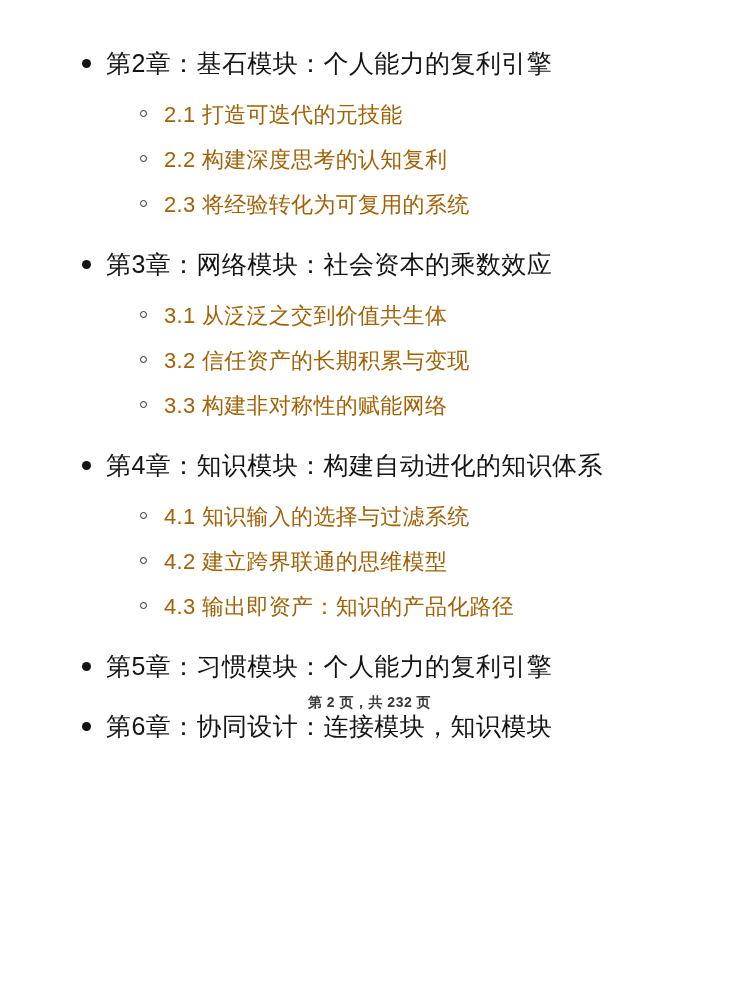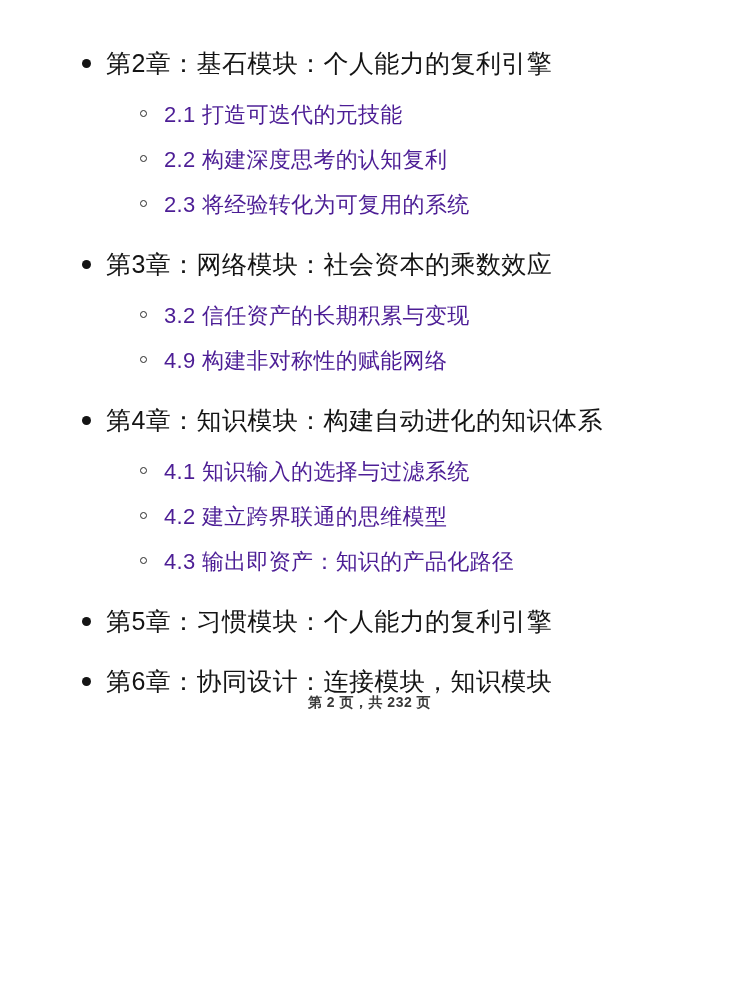--- a/index.html
+++ b/index.html
@@ -54,21 +54,21 @@
   }
   .section {
     position: relative;
     padding: 0 0 0 104px;
     margin: 0;
   }
   .section > .sec-title {
     font-size: 22px;
     line-height: 45px;
     letter-spacing: 0.3px;
-    color: #4c1d95;
+    color: #a16207;
     white-space: nowrap;
   }
   .section > .hollow-bullet {
     position: absolute;
     left: 80px;
     top: 18px;
     width: 7px;
     height: 7px;
     border-radius: 50%;
     border: 1.6px solid #2a2a2a;
@@ -119,25 +119,29 @@
     </li>
 
     <li class="chapter-block">
       <div class="chapter">
         <span class="bullet"></span>
         <span class="ch-title">第3章：网络模块：社会资本的乘数效应</span>
       </div>
       <ul class="sections">
         <li class="section">
           <span class="hollow-bullet"></span>
+          <span class="sec-title">3.1 从泛泛之交到价值共生体</span>
+        </li>
+        <li class="section">
+          <span class="hollow-bullet"></span>
           <span class="sec-title">3.2 信任资产的长期积累与变现</span>
         </li>
         <li class="section">
           <span class="hollow-bullet"></span>
-          <span class="sec-title">4.9 构建非对称性的赋能网络</span>
+          <span class="sec-title">3.3 构建非对称性的赋能网络</span>
         </li>
       </ul>
     </li>
 
     <li class="chapter-block">
       <div class="chapter">
         <span class="bullet"></span>
         <span class="ch-title">第4章：知识模块：构建自动进化的知识体系</span>
       </div>
       <ul class="sections">

